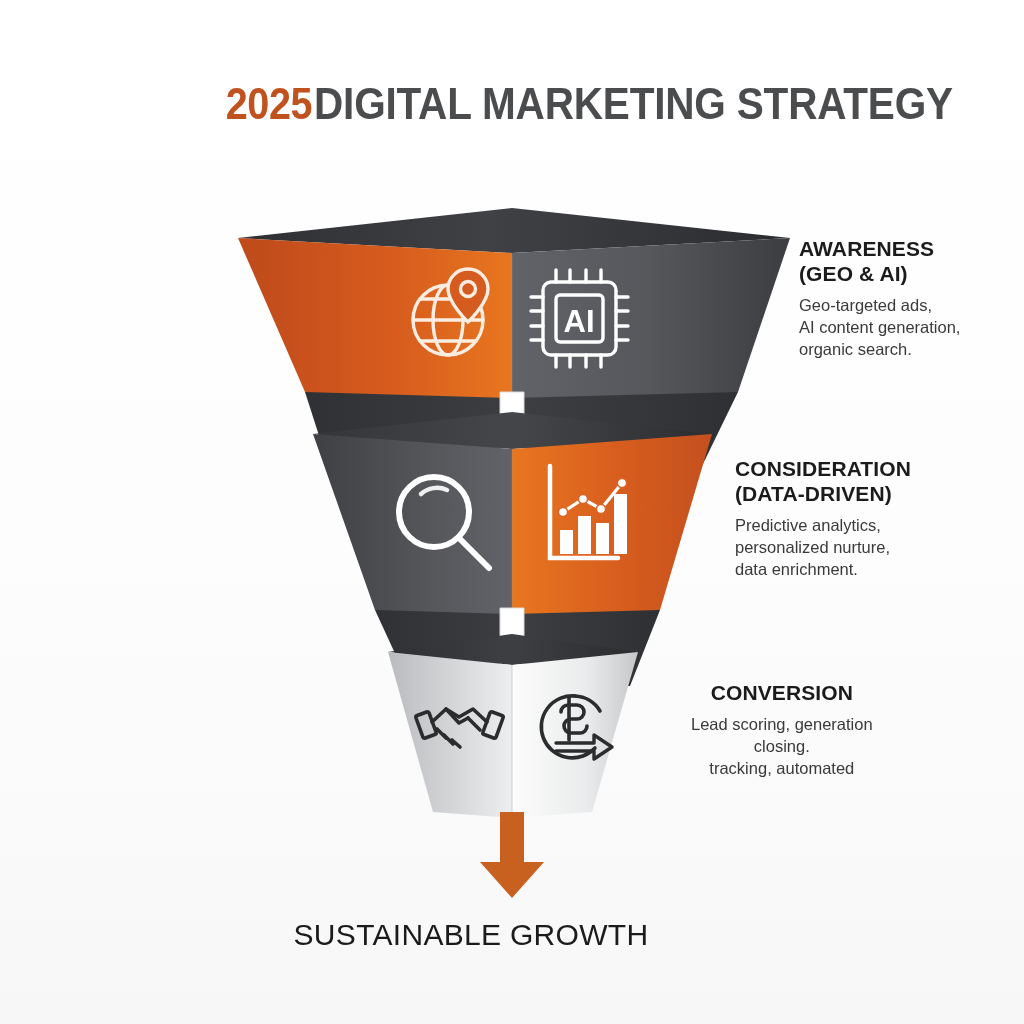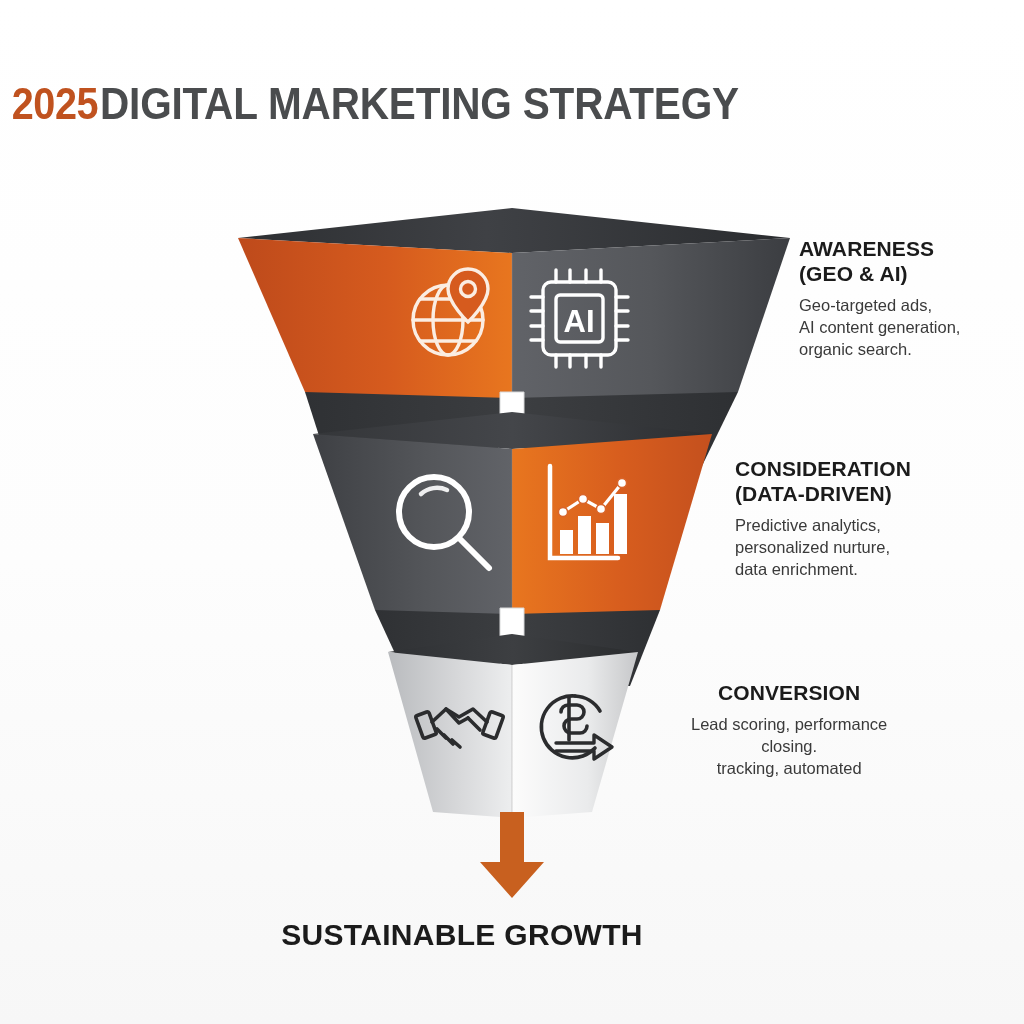--- a/index.html
+++ b/index.html
@@ -23,21 +23,21 @@
     height: 1024px;
     background: linear-gradient(180deg,#ffffff 0%, #fdfdfd 55%, #f7f7f7 100%);
   }
 
   
   .title-wrap {
     position: absolute;
     top: 78px;
     left: 0;
     width: 1024px;
-    text-align: left;
+    text-align: right;
     white-space: nowrap;
   }
   .title-year {
     font-family: "Liberation Sans", sans-serif;
     font-weight: bold;
     font-size: 45px;
     letter-spacing: -0.5px;
     color: #C0521F;
     font-stretch: condensed;
     transform: scaleX(0.88);
@@ -100,24 +100,25 @@
   #stage-text-3 { top: 680px; left: 691px; text-align: center; }
 
   
   .footer-label {
     position: absolute;
     top: 918px;
     left: 0;
     width: 924px;
     text-align: center;
     font-family: "Liberation Sans", sans-serif;
-    font-weight: bold;
+    font-weight: normal;
     font-size: 30px;
     letter-spacing: 0.3px;
     color: #1b1b1b;
+    padding-left: 9px;
   }
 </style>
 </head>
 <body>
 
 <div id="infographic">
 
   <div class="title-wrap">
     <span class="title-year">2025</span><span class="title-main">DIGITAL MARKETING STRATEGY</span>
   </div>
@@ -332,21 +333,21 @@
     <div class="stage-desc">
       <div>Geo-targeted ads,</div>
       <div>AI content generation,</div>
       <div>organic search.</div>
     </div>
   </div>
 
   <div class="stage-text" id="stage-text-3">
     <div class="stage-title">CONVERSION</div>
     <div class="stage-desc">
-      <div>Lead scoring, performance</div>
+      <div>Lead scoring, generation</div>
       <div>closing.</div>
       <div>tracking, automated</div>
     </div>
   </div>
 
   <div class="footer-label">SUSTAINABLE GROWTH</div>
 
 </div>
 
 </body></html>

